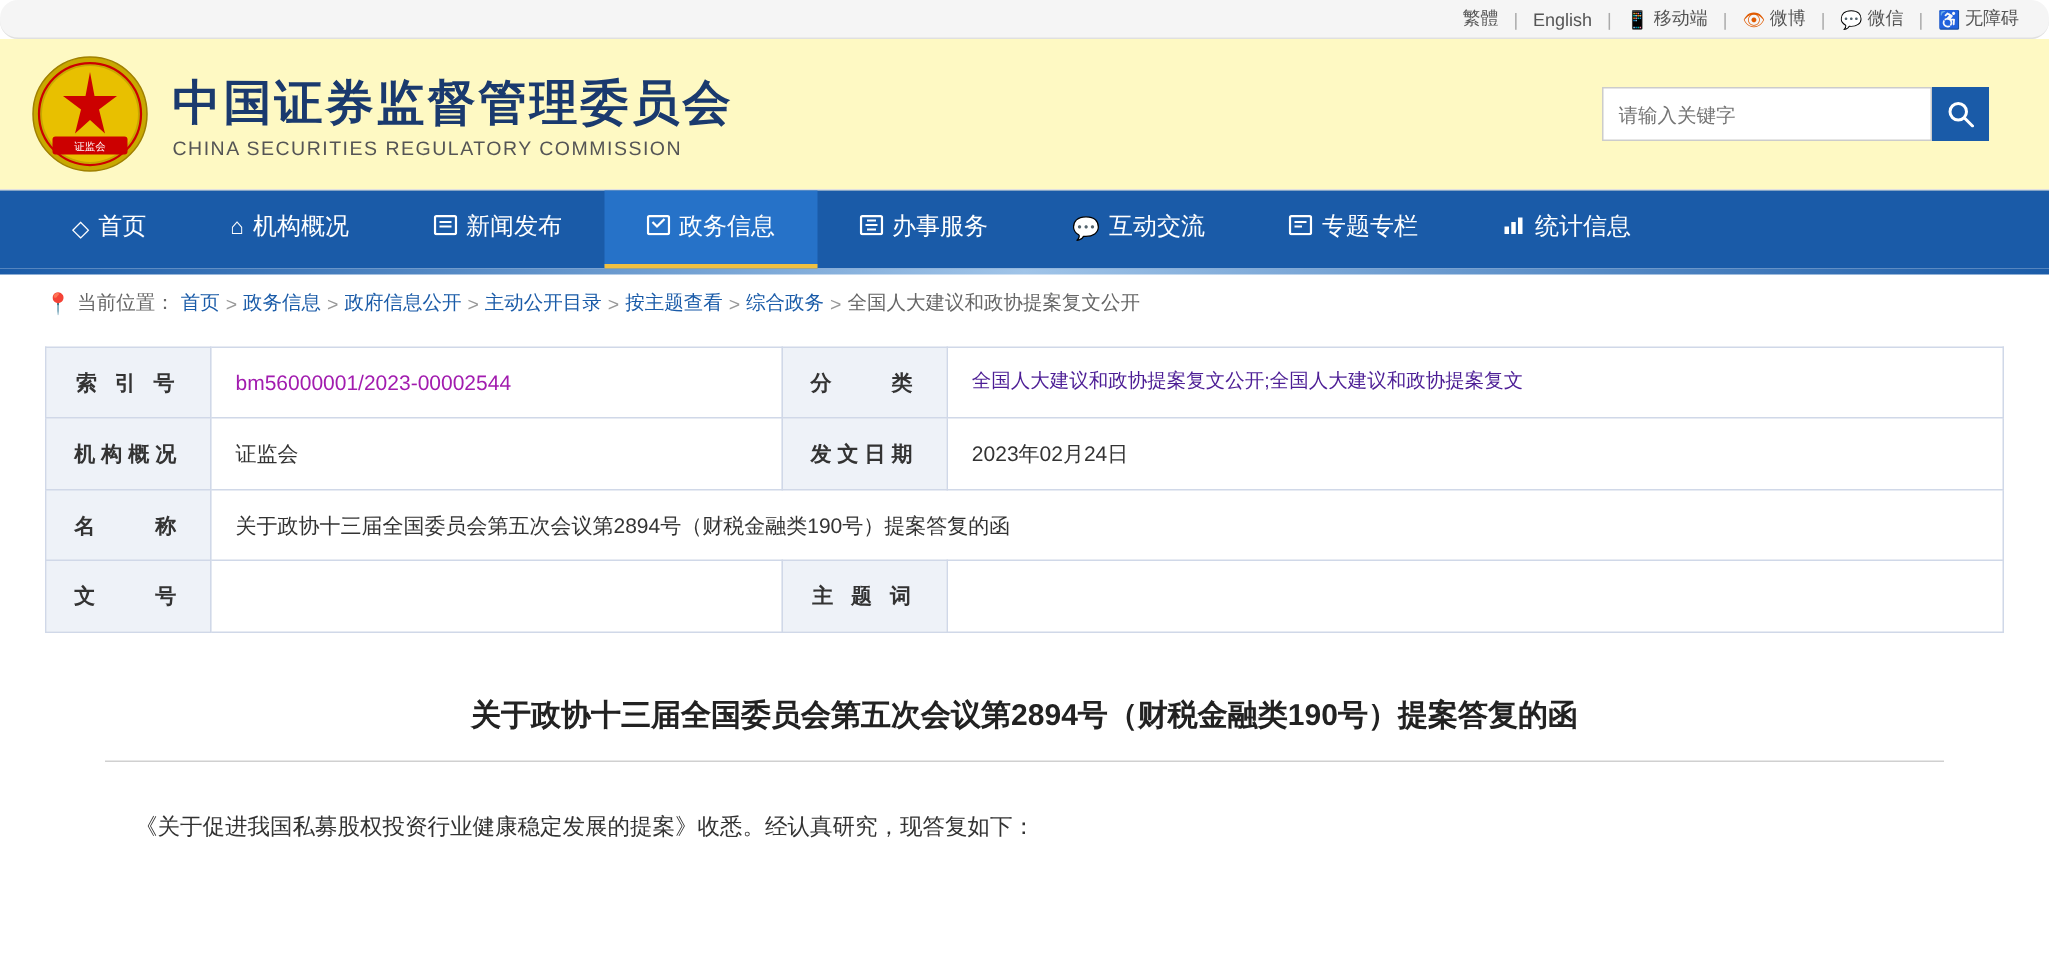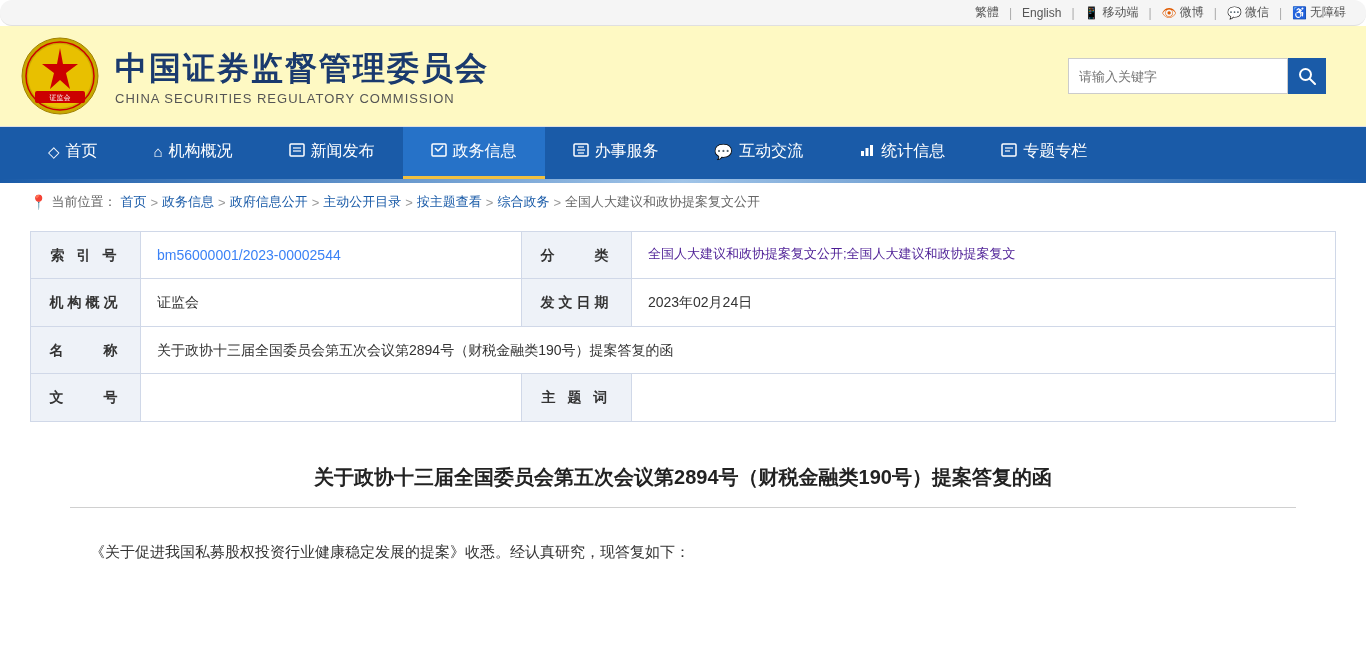--- a/index.html
+++ b/index.html
@@ -121,21 +121,21 @@
     }
     .doc-table .label-cell {
       background: #eef2f8;
       font-weight: bold;
       color: #333;
       width: 110px;
       text-align: center;
       white-space: nowrap;
       letter-spacing: 4px;
     }
-    .doc-table .value-cell { color: #3b82f6; }
+    .doc-table .value-cell { color: #a21caf; }
     .doc-table .value-cell-black { color: #333; }
     .doc-table .category-value { color: #4c1d95; font-size: 13px; }
 
     
     .article-title {
       text-align: center;
       font-size: 20px;
       font-weight: bold;
       color: #222;
       padding: 20px 40px 15px;
@@ -258,36 +258,36 @@
     </span>
     <span>办事服务</span>
   </div>
   <div class="nav-item">
     <span class="nav-icon">💬</span>
     <span>互动交流</span>
   </div>
   <div class="nav-item">
     <span class="nav-icon">
       <svg width="16" height="14" viewBox="0 0 16 14" fill="none">
+        <rect x="1" y="1" width="14" height="12" rx="1" stroke="white" stroke-width="1.5" fill="none"></rect>
+        <line x1="4" y1="5" x2="12" y2="5" stroke="white" stroke-width="1.2"></line>
+        <line x1="4" y1="8" x2="9" y2="8" stroke="white" stroke-width="1.2"></line>
+      </svg>
+    </span>
+    <span>专题专栏</span>
+  </div>
+  <div class="nav-item">
+    <span class="nav-icon">
+      <svg width="16" height="14" viewBox="0 0 16 14" fill="none">
         <rect x="2" y="8" width="3" height="5" fill="white"></rect>
         <rect x="6.5" y="5" width="3" height="8" fill="white"></rect>
         <rect x="11" y="2" width="3" height="11" fill="white"></rect>
       </svg>
     </span>
     <span>统计信息</span>
-  </div>
-  <div class="nav-item">
-    <span class="nav-icon">
-      <svg width="16" height="14" viewBox="0 0 16 14" fill="none">
-        <rect x="1" y="1" width="14" height="12" rx="1" stroke="white" stroke-width="1.5" fill="none"></rect>
-        <line x1="4" y1="5" x2="12" y2="5" stroke="white" stroke-width="1.2"></line>
-        <line x1="4" y1="8" x2="9" y2="8" stroke="white" stroke-width="1.2"></line>
-      </svg>
-    </span>
-    <span>专题专栏</span>
   </div>
 </div>
 <div class="nav-gradient"></div>
 
 <div class="breadcrumb">
   <span class="breadcrumb-icon">📍</span>
   <span>当前位置：</span>
   <a>首页</a>
   <span class="sep"> &gt; </span>
   <a>政务信息</a>

